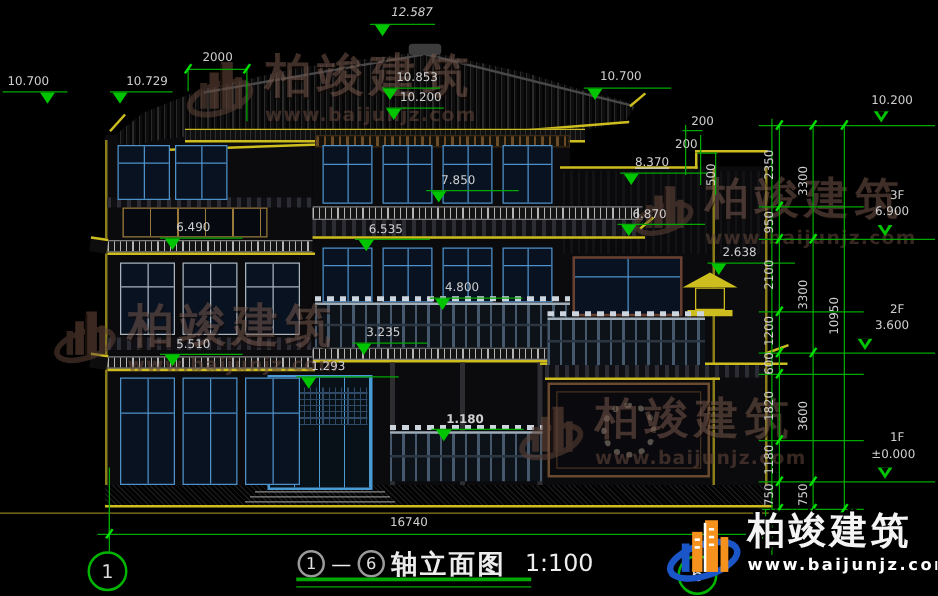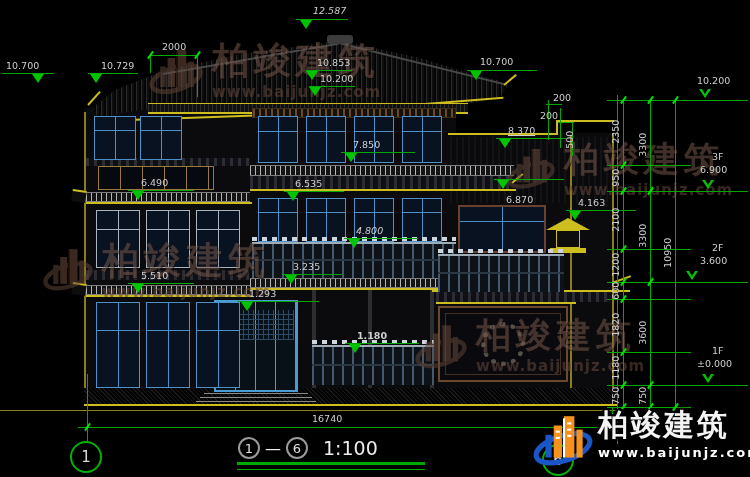--- a/index.html
+++ b/index.html
@@ -224,29 +224,29 @@
   <div class="tri" style="left:345px;top:153px;"></div>
 
   <span class="lvl" style="left:295px;top:179px;">6.535</span>
   <div class="gline" style="left:284px;top:191px;width:60px;"></div>
   <div class="tri" style="left:287px;top:192px;"></div>
 
   <span class="lvl" style="left:141px;top:178px;text-align:right;">6.490</span>
   <div class="gline" style="left:128px;top:190px;width:66px;"></div>
   <div class="tri" style="left:132px;top:191px;"></div>
 
-  <span class="lvl" style="left:506px;top:167px;margin-top:28px;">6.870</span>
+  <span class="lvl" style="left:506px;top:167px;">6.870</span>
   <div class="gline" style="left:494px;top:179px;width:70px;"></div>
   <div class="tri" style="left:497px;top:180px;"></div>
 
-  <span class="lvl" style="left:578px;top:198px;">4.163</span>
+  <span class="lvl" style="left:578px;top:198px;">2.638</span>
   <div class="gline" style="left:566px;top:210px;width:70px;"></div>
   <div class="tri" style="left:569px;top:211px;"></div>
 
-  <span class="lvl" style="left:356px;top:226px;font-style:italic;">4.800</span>
+  <span class="lvl" style="left:356px;top:226px;">4.800</span>
   <div class="gline" style="left:344px;top:238px;width:74px;"></div>
   <div class="tri" style="left:348px;top:239px;"></div>
 
   <span class="lvl" style="left:293px;top:262px;">3.235</span>
   <div class="gline" style="left:282px;top:274px;width:60px;"></div>
   <div class="tri" style="left:285px;top:275px;"></div>
 
   <span class="lvl" style="left:141px;top:271px;">5.510</span>
   <div class="gline" style="left:128px;top:283px;width:66px;"></div>
   <div class="tri" style="left:132px;top:284px;"></div>
@@ -378,20 +378,21 @@
     <div>
       <div class="nm" style="font-size:35px;">柏竣建筑</div>
       <div class="ur">www.baijunjz.com</div>
     </div>
   </div>
 
   <div id="titleblock" style="left:238px;top:437px;">
     <span class="tc">1</span>
     <span>—</span>
     <span class="tc">6</span>
+    <span class="tname">轴立面图</span>
     <span class="tscale">1:100</span>
   </div>
   <div class="abs" style="left:237px;top:462px;width:188px;height:3px;background:#00a800;z-index:9;"></div>
   <div class="abs" style="left:237px;top:469px;width:188px;height:1px;background:#00a800;z-index:9;"></div>
 
   <div id="brand">
     <svg width="62" height="62" viewBox="0 0 60 60">
         <use href="#bjlogo-bright"></use>
       </svg>
     <div>

